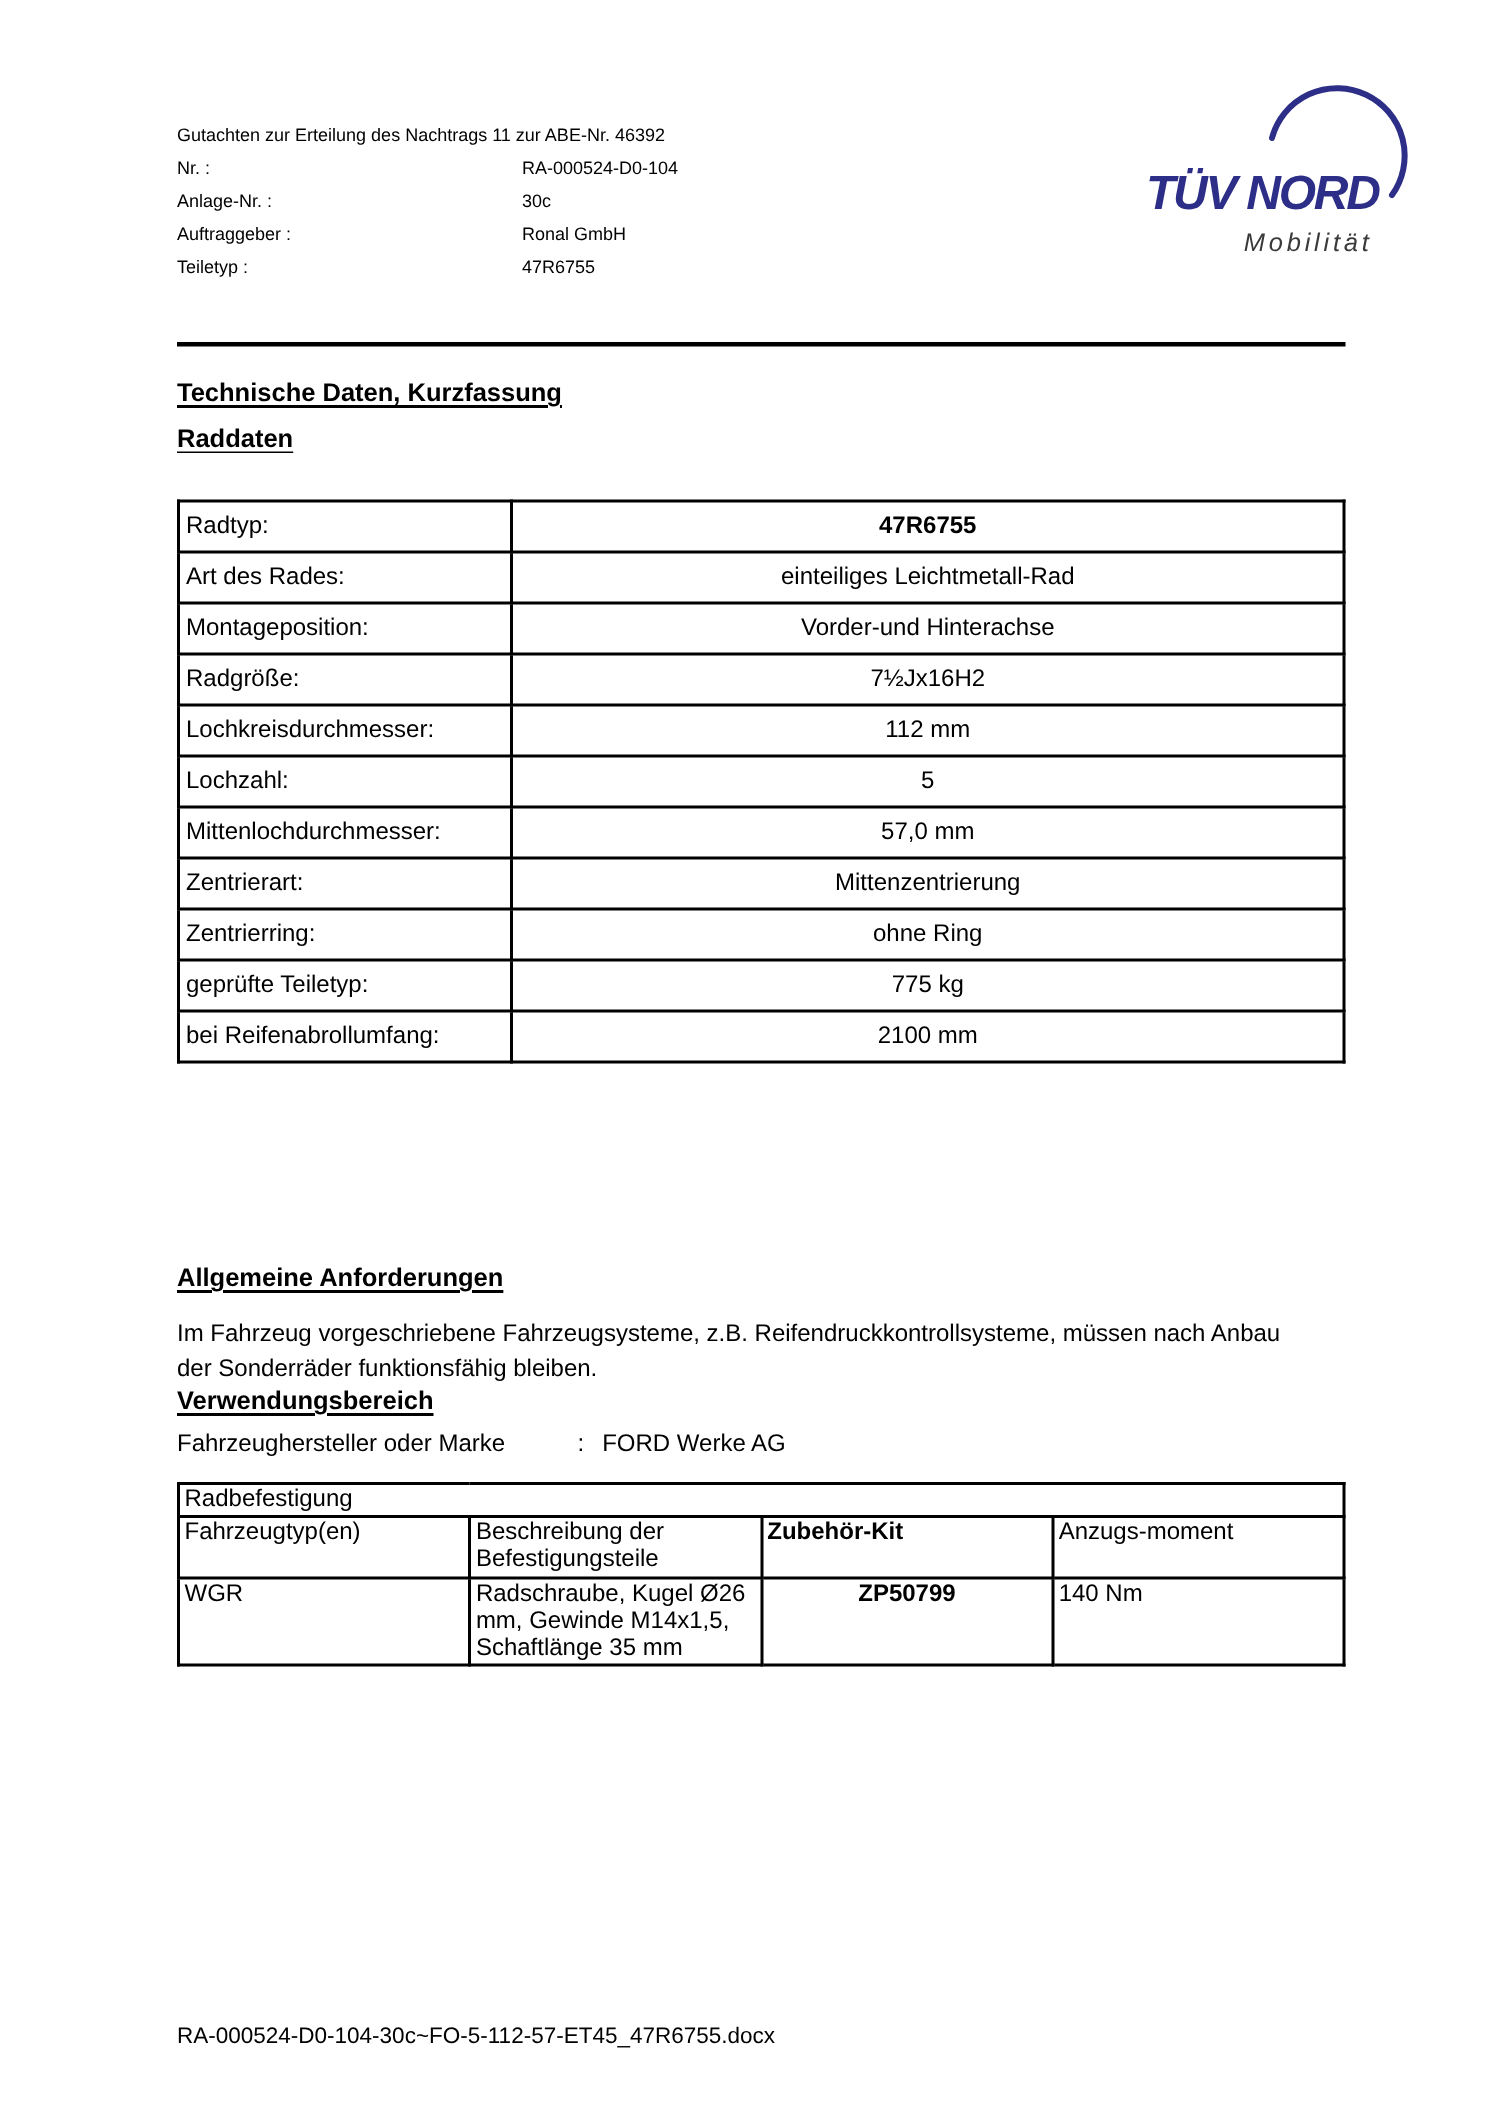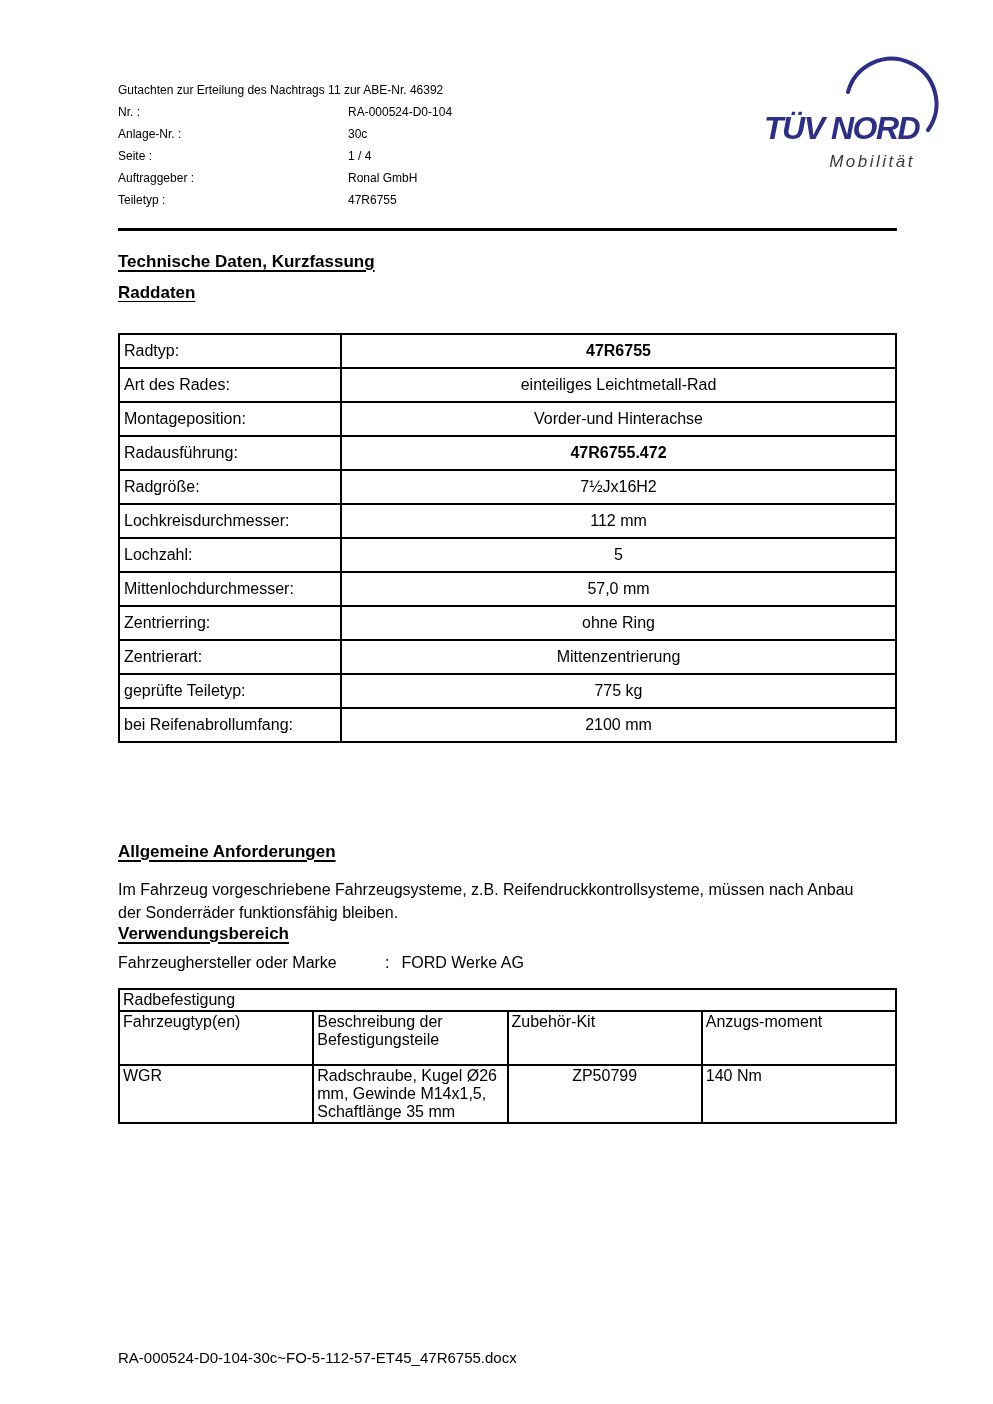--- a/index.html
+++ b/index.html
@@ -48,47 +48,43 @@
   
   .par-allg { left: 118px; top: 878px; width: 750px; font-size: 16px; line-height: 23px; }
   .manufacturer { left: 118px; top: 954px; font-size: 16px; }
   .manufacturer .m-label { display: inline-block; width: 267px; }
   .manufacturer .m-value { margin-left: 12px; }
 
   
   .radbef { left: 118px; top: 988px; width: 779px; font-size: 16px; }
   .radbef td { border: 2px solid #000; padding: 1px 3px; vertical-align: top; text-align: left; }
   .radbef .title-cell { height: 20px; }
-  .radbef .head-row td { height: 54px; }
+  .radbef .head-row td { height: 41px; }
   .radbef .data-row td { height: 43px; }
   .radbef .c1 { width: 267px; }
   .radbef .c2 { width: 325px; }
-  .radbef .c3 { width: 110px; }
+  .radbef .c3 { width: 110px; font-weight: bold; }
   .radbef .c4 { width: 77px; }
   .radbef td.center { text-align: center; }
 
   
   .footer { left: 118px; top: 1349px; font-size: 15px; }
 </style>
 </head>
 <body>
 
 <div class="abs doc-header">
   <div>Gutachten zur Erteilung des Nachtrags 11 zur ABE-Nr. 46392</div>
   <div class="hdr-row">
     <span class="hdr-label">Nr. :</span>
     <span class="hdr-value">RA-000524-D0-104</span>
   </div>
   <div class="hdr-row">
     <span class="hdr-label">Anlage-Nr. :</span>
     <span class="hdr-value">30c</span>
-  </div>
-  <div class="hdr-row">
-    <span class="hdr-label">Seite :</span>
-    <span class="hdr-value">1 / 4</span>
   </div>
   <div class="hdr-row">
     <span class="hdr-label">Auftraggeber :</span>
     <span class="hdr-value">Ronal GmbH</span>
   </div>
   <div class="hdr-row">
     <span class="hdr-label">Teiletyp :</span>
     <span class="hdr-value">47R6755</span>
   </div>
 </div>
@@ -114,46 +110,42 @@
   </tr>
   <tr>
     <td class="lbl">Art des Rades:</td>
     <td class="val">einteiliges Leichtmetall-Rad</td>
   </tr>
   <tr>
     <td class="lbl">Montageposition:</td>
     <td class="val">Vorder-und Hinterachse</td>
   </tr>
   <tr>
-    <td class="lbl">Radausführung:</td>
-    <td class="val bold-val">47R6755.472</td>
-  </tr>
-  <tr>
     <td class="lbl">Radgröße:</td>
     <td class="val">7½Jx16H2</td>
   </tr>
   <tr>
     <td class="lbl">Lochkreisdurchmesser:</td>
     <td class="val">112 mm</td>
   </tr>
   <tr>
     <td class="lbl">Lochzahl:</td>
     <td class="val">5</td>
   </tr>
   <tr>
     <td class="lbl">Mittenlochdurchmesser:</td>
     <td class="val">57,0 mm</td>
   </tr>
   <tr>
+    <td class="lbl">Zentrierart:</td>
+    <td class="val">Mittenzentrierung</td>
+  </tr>
+  <tr>
     <td class="lbl">Zentrierring:</td>
     <td class="val">ohne Ring</td>
-  </tr>
-  <tr>
-    <td class="lbl">Zentrierart:</td>
-    <td class="val">Mittenzentrierung</td>
   </tr>
   <tr>
     <td class="lbl">geprüfte Teiletyp:</td>
     <td class="val">775 kg</td>
   </tr>
   <tr>
     <td class="lbl">bei Reifenabrollumfang:</td>
     <td class="val">2100 mm</td>
   </tr>
 </tbody>

